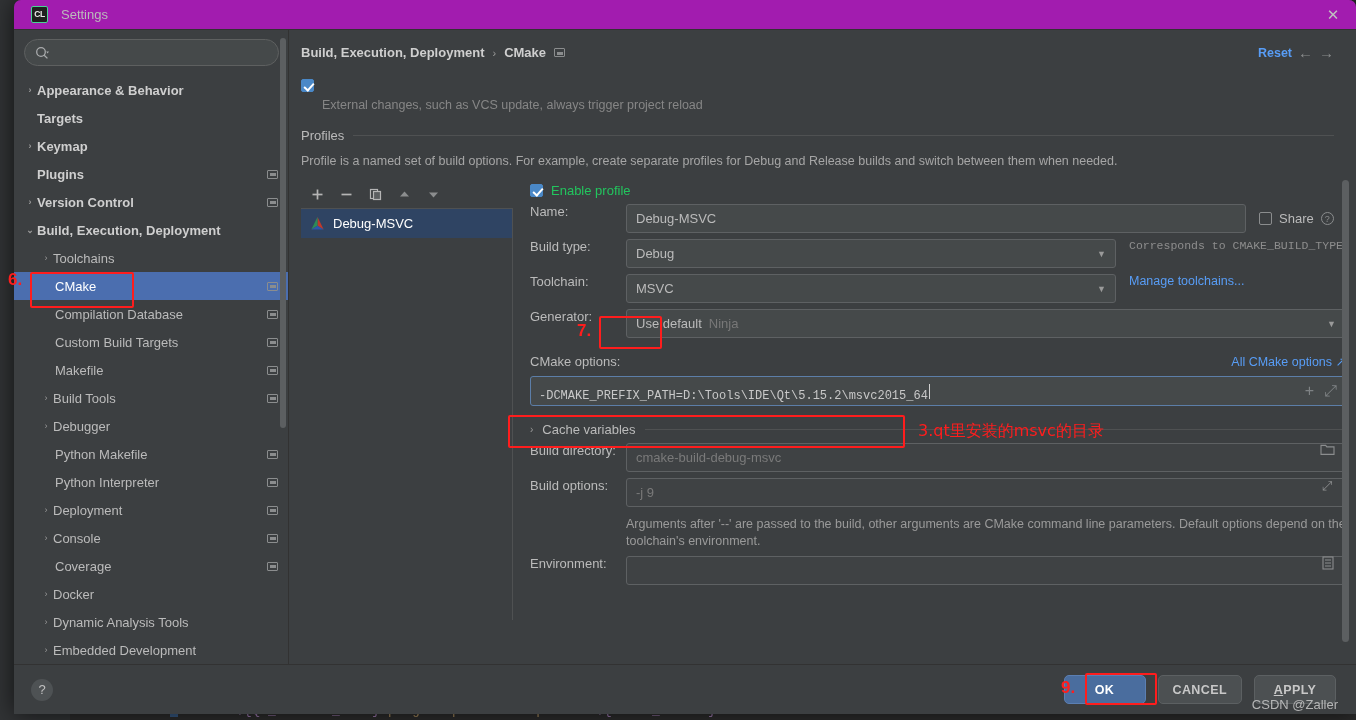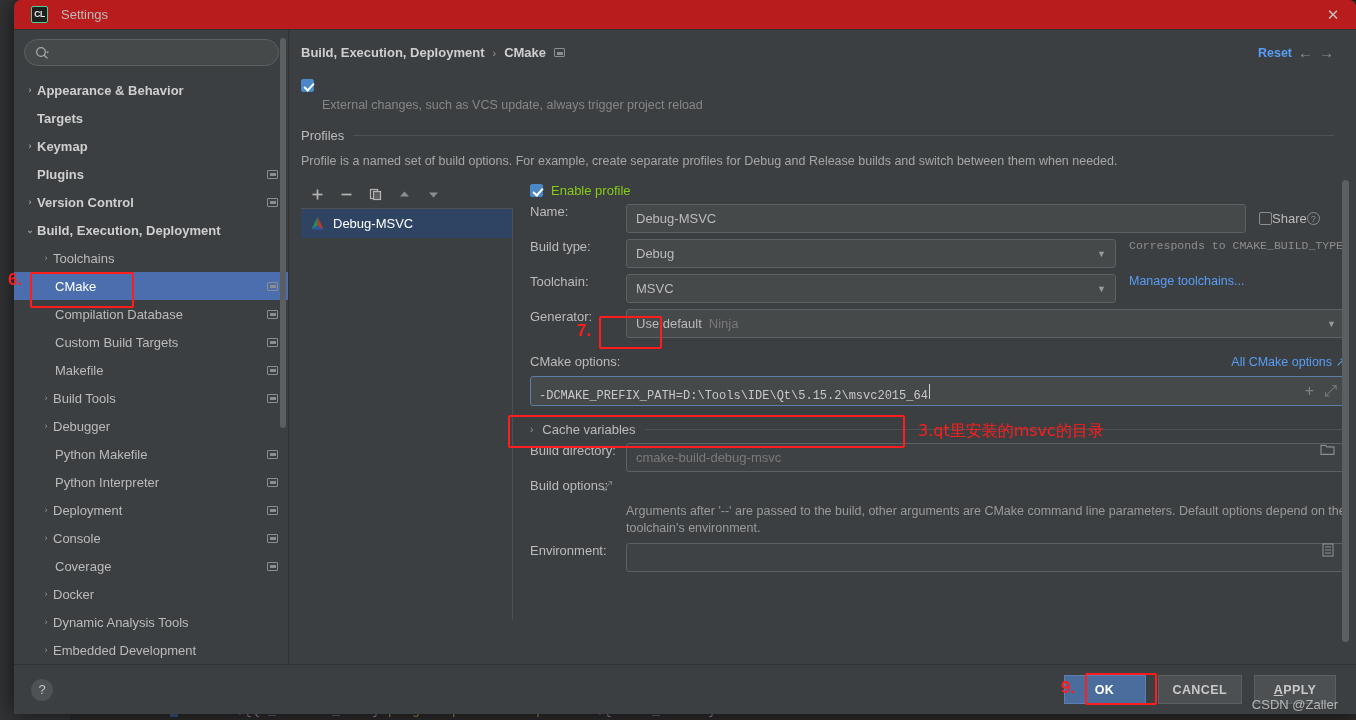--- a/index.html
+++ b/index.html
@@ -43,21 +43,21 @@
     position: absolute; left: 14px; top: 0; width: 1342px; height: 714px;
     background: #3c3f41;
     border-radius: 7px 7px 0 0;
     box-shadow: 0 0 24px rgba(0,0,0,.65);
     overflow: hidden;
   }
 
   
   #titlebar {
     position: relative; height: 30px;
-    background: #b91c1c;
+    background: #a21caf;
     border-bottom: 1px solid #323232;
     display: flex; align-items: center;
   }
   #app-icon {
     margin-left: 17px; width: 17px; height: 17px;
     border: 1.6px solid #4ad295; border-radius: 2px;
     background: #1f1f1f;
     display: flex; align-items: center; justify-content: center;
     font-size: 8.5px; font-weight: bold; color: #e8e8e8;
     letter-spacing: -.4px; line-height: 1;
@@ -227,21 +227,21 @@
   .profile-item {
     height: 29px; display: flex; align-items: center; gap: 8px;
     padding: 0 9px; font-size: 13px; color: #bbbbbb; cursor: pointer;
   }
   .profile-item.selected { background: #2f4463; color: #ffffff; }
 
   #profile-form {
     flex: 1; position: relative; padding-left: 17px;
   }
   #enable-row { display: flex; align-items: center; gap: 8px; padding-top: 2px; }
-  #enable-row .txt { font-size: 13px; color: #84cc16; }
+  #enable-row .txt { font-size: 13px; color: #22c55e; }
 
   .frow {
     display: flex; margin-top: 6px;
   }
   .flabel {
     width: 96px; flex: none; font-size: 13px; color: #bbbbbb;
   }
   .ftext, .fselect {
     height: 29px; background: #45494a;
     border: 1px solid #5e6163; border-radius: 3px;
@@ -256,21 +256,21 @@
   }
   .hint-mono {
     font-family: "Liberation Mono", monospace;
     font-size: 11.5px; color: #8d8d8d; margin-left: 13px;
     white-space: nowrap;
   }
   .link { color: #589df6; font-size: 12.5px; margin-left: 13px; cursor: pointer; }
   .ghost { color: #787878; }
 
   #share-wrap {
-    display: flex; align-items: center; margin-left: 13px;
+    display: flex; align-items: center; gap: 7px; margin-left: 13px;
   }
   #share-wrap .chk { border-color: #8b8d8e; background: transparent; }
   #share-wrap .txt { font-size: 13px; color: #bbbbbb; }
   .q-circle {
     width: 13px; height: 13px; border-radius: 50%;
     border: 1px solid #8b8d8e; color: #8b8d8e;
     font-size: 9px; display: flex; align-items: center;
     justify-content: center; cursor: pointer;
   }
 
@@ -329,21 +329,21 @@
     margin-left: 17px; width: 22px; height: 22px; border-radius: 50%;
     background: #4e5254; color: #c0c0c0; font-size: 13px;
     display: flex; align-items: center; justify-content: center;
     cursor: pointer;
   }
   #footer-buttons {
     margin-left: auto; margin-right: 20px;
     display: flex; align-items: center; gap: 12px;
   }
   .dlg-btn {
-    min-width: 82px; height: 29px; border-radius: 0;
+    min-width: 82px; height: 29px; border-radius: 5px;
     display: flex; align-items: center; justify-content: center;
     font-size: 12.5px; font-weight: bold; letter-spacing: .4px;
     cursor: pointer; padding: 0 14px;
   }
   .dlg-btn.primary { background: #4a6d9e; color: #ffffff; border: 1px solid #5b7fb3; }
   .dlg-btn.normal { background: #4c5052; color: #c8c8c8; border: 1px solid #5c6062; }
   .dlg-btn .u { text-decoration: underline; }
 
   
   .anno-box {
@@ -636,20 +636,21 @@
             <div class="frow">
               <span class="flabel">Build directory:</span>
               <div class="ftext fdisabled" style="width:720px; position:relative">cmake-build-debug-msvc</div>
               <svg width="15" height="13" viewBox="0 0 16 14" style="margin-left:-26px; z-index:3">
                 <path d="M1 2.5 h5 l1.3 1.7 H15 v8 H1 Z" fill="none" stroke="#8b8d8e" stroke-width="1.2"></path>
               </svg>
             </div>
 
             <div class="frow">
               <span class="flabel">Build options:</span>
+              <div class="ftext fdisabled" style="width:720px; position:relative">-j 9</div>
               <span style="margin-left:-24px; z-index:3; color:#8b8d8e; font-size:13px">⤢</span>
             </div>
 
             <div class="multiline-hint">Arguments after '--' are passed to the build, other arguments are CMake command line parameters. Default options depend on the toolchain's environment.</div>
 
             <div class="frow">
               <span class="flabel">Environment:</span>
               <div class="ftext fdisabled" style="width:720px; position:relative"></div>
               <svg width="12" height="14" viewBox="0 0 12 14" style="margin-left:-24px; z-index:3">
                 <rect x="1" y="1" width="10" height="12" fill="none" stroke="#8b8d8e" stroke-width="1.1"></rect>

